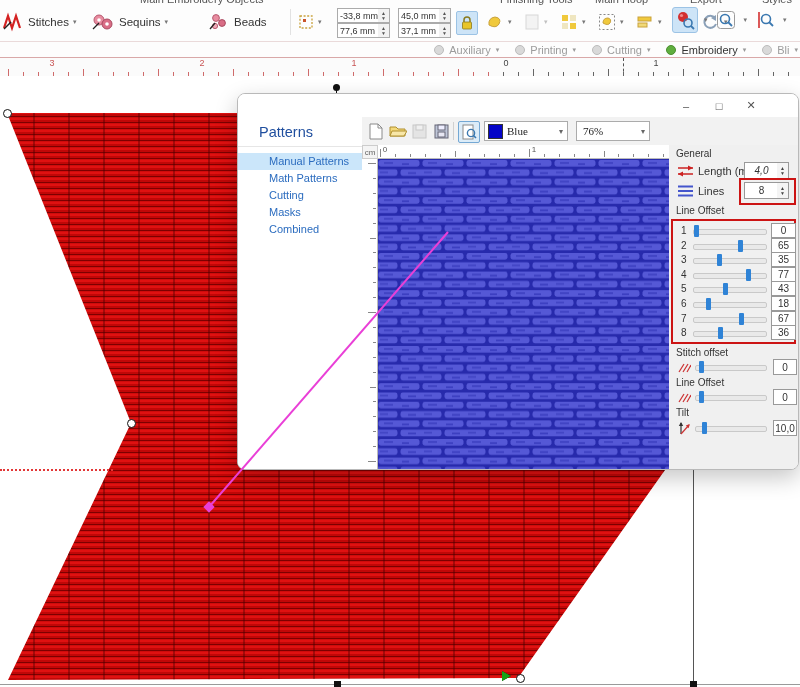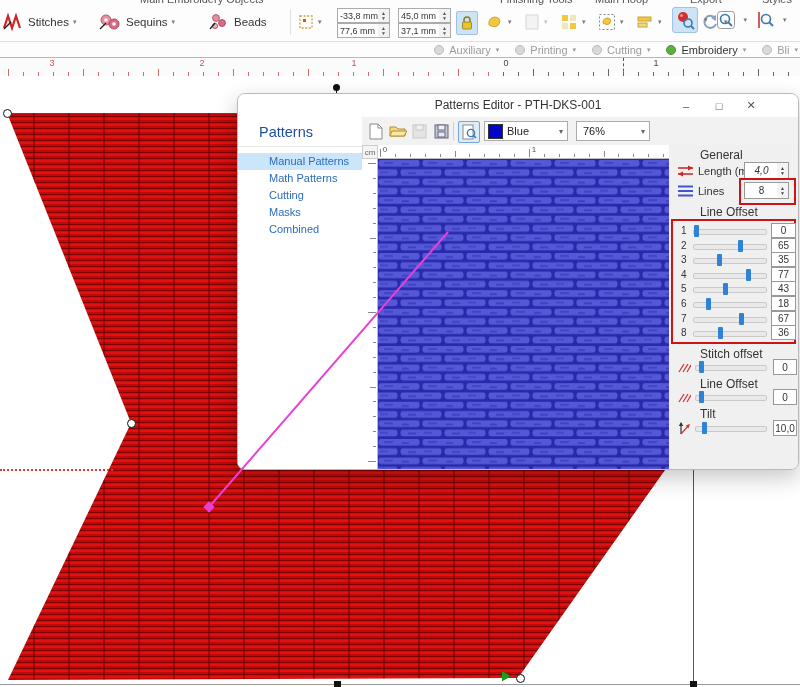--- a/index.html
+++ b/index.html
@@ -70,33 +70,33 @@
   #dlg-sidebar hr{border:none;border-top:1px solid #e6e6e6;margin:0 0 6px 0;}
   .side-item{height:17px;line-height:17px;padding-left:31px;font-size:11px;color:#2b6cbf;cursor:default;}
   .side-item.selected{background:#cbe6fa;}
   
   #dlg-toolbar{position:absolute;left:124px;top:23px;width:436px;height:28px;background:#f2f2f2;border-bottom:1px solid #e0e0e0;}
   .dtb-icon{position:absolute;top:4px;width:20px;height:20px;display:flex;align-items:center;justify-content:center;}
   .dtb-sep{position:absolute;top:5px;width:1px;height:18px;background:#d0d0d0;}
   #preview-btn{border:1px solid #74a8d4;background:#dcecf8;border-radius:2px;}
   .combo{position:absolute;top:4px;height:20px;border:1px solid #ababab;background:#fff;display:flex;align-items:center;box-sizing:border-box;font-size:11px;color:#222;}
   .combo .swatch{width:13px;height:13px;background:#0505c8;border:1px solid #333;margin:0 4px 0 3px;}
-  .combo .cv{flex:1;}
+  .combo .cv{flex:1;font-family:Liberation Serif, serif;}
   .combo .chev{font-size:8px;color:#666;padding:0 4px;}
   
   #dlg-corner{position:absolute;left:124px;top:51px;width:16px;height:14px;background:#f4f4f4;border:1px solid #ccc;box-sizing:border-box;
               font-size:8px;color:#666;display:flex;align-items:center;justify-content:center;}
   #dlg-hruler{position:absolute;left:140px;top:51px;width:291px;height:14px;background:#fff;border-bottom:1px solid #bbb;box-sizing:border-box;}
   #dlg-vruler{position:absolute;left:124px;top:65px;width:16px;height:310px;background:#fff;border-right:1px solid #bbb;box-sizing:border-box;}
   .dr-tick{position:absolute;background:#888;}
   .dr-num{position:absolute;top:0;font-size:8px;color:#555;transform:translateX(-50%);}
   #dlg-pattern{position:absolute;left:140px;top:65px;width:291px;height:310px;}
   
   #dlg-panel{position:absolute;left:431px;top:51px;width:129px;height:324px;background:#f0f0f0;font-size:11px;color:#333;}
-  .panel-h{position:absolute;left:7px;font-size:12px;color:#333;margin-left:24px;}
+  .panel-h{position:absolute;left:7px;font-size:10px;color:#333;}
   .prow-icon{position:absolute;left:8px;width:17px;height:14px;}
   .spinbox{position:absolute;width:33px;height:15px;border:1px solid #999;background:#fff;font-size:10px;display:flex;align-items:center;justify-content:center;}
   .spinctl{position:absolute;width:11px;height:15px;border:1px solid #999;border-left:none;background:#f4f4f4;display:flex;flex-direction:column;
            align-items:center;justify-content:center;font-size:5px;line-height:5px;color:#444;}
   .red-annot{position:absolute;border:2px solid #cc1414;pointer-events:none;}
   .orow{position:absolute;left:0;width:129px;height:15px;}
   .onum{position:absolute;left:12px;top:1px;font-size:10px;color:#333;}
   .otrack{position:absolute;left:24px;top:5px;width:72px;height:4px;background:#e9e9e9;border:1px solid #c9c9c9;border-radius:2px;}
   .othumb{position:absolute;top:-5px;width:5px;height:12px;background:#2f83d6;border-radius:1px;}
   .obox{position:absolute;left:102px;top:-1px;width:23px;height:13px;border:1px solid #999;background:#fff;font-size:10px;
@@ -122,21 +122,21 @@
 
   <div id="toolbar1">
     <div class="tb-group" style="left:2px;justify-content:center;">
       <svg width="22" height="20" viewBox="0 0 22 20">
         <polyline points="2,16 6,4 10,16 14,4 18,16" fill="none" stroke="#d42222" stroke-width="2.2"></polyline>
         <line x1="2" y1="17" x2="9" y2="10" stroke="#222" stroke-width="1.4"></line>
       </svg>
       <span class="tb-label">Stitches</span>
       <span class="tb-arrow">▾</span>
     </div>
-    <div class="tb-group" style="left:98px;">
+    <div class="tb-group" style="left:91px;">
       <svg width="24" height="20" viewBox="0 0 24 20">
         <circle cx="8" cy="8" r="5" fill="#e88ca0" stroke="#b85a70" stroke-width="1"></circle>
         <circle cx="8" cy="8" r="1.8" fill="#fff"></circle>
         <circle cx="16" cy="12" r="5" fill="#d96d86" stroke="#a84a60" stroke-width="1"></circle>
         <circle cx="16" cy="12" r="1.8" fill="#fff"></circle>
         <line x1="2" y1="17" x2="8" y2="11" stroke="#222" stroke-width="1.3"></line>
       </svg>
       <span class="tb-label">Sequins</span>
       <span class="tb-arrow">▾</span>
     </div>
@@ -367,21 +367,20 @@
     <div id="top-pin-dot"></div>
     <div id="top-pin-stem"></div>
     <div id="sel-bottom"></div>
     <div id="sel-right"></div>
     <div class="handle" style="left:334px;top:605px;"></div>
     <div class="handle" style="left:690px;top:605px;"></div>
   </div>
 
   <div id="dialog">
     <div id="dlg-titlebar">
-      <div id="dlg-title">Patterns Editor - PTH-DKS-001</div>
       <div class="winbtn" style="left:436px;">–</div>
       <div class="winbtn" style="left:469px;">□</div>
       <div class="winbtn" style="left:501px;">✕</div>
     </div>
 
     <div id="dlg-sidebar">
       <div id="dlg-sidebar-header">Patterns</div>
       <hr>
       <div id="side-items">
           <div class="side-item selected">Manual Patterns</div>

